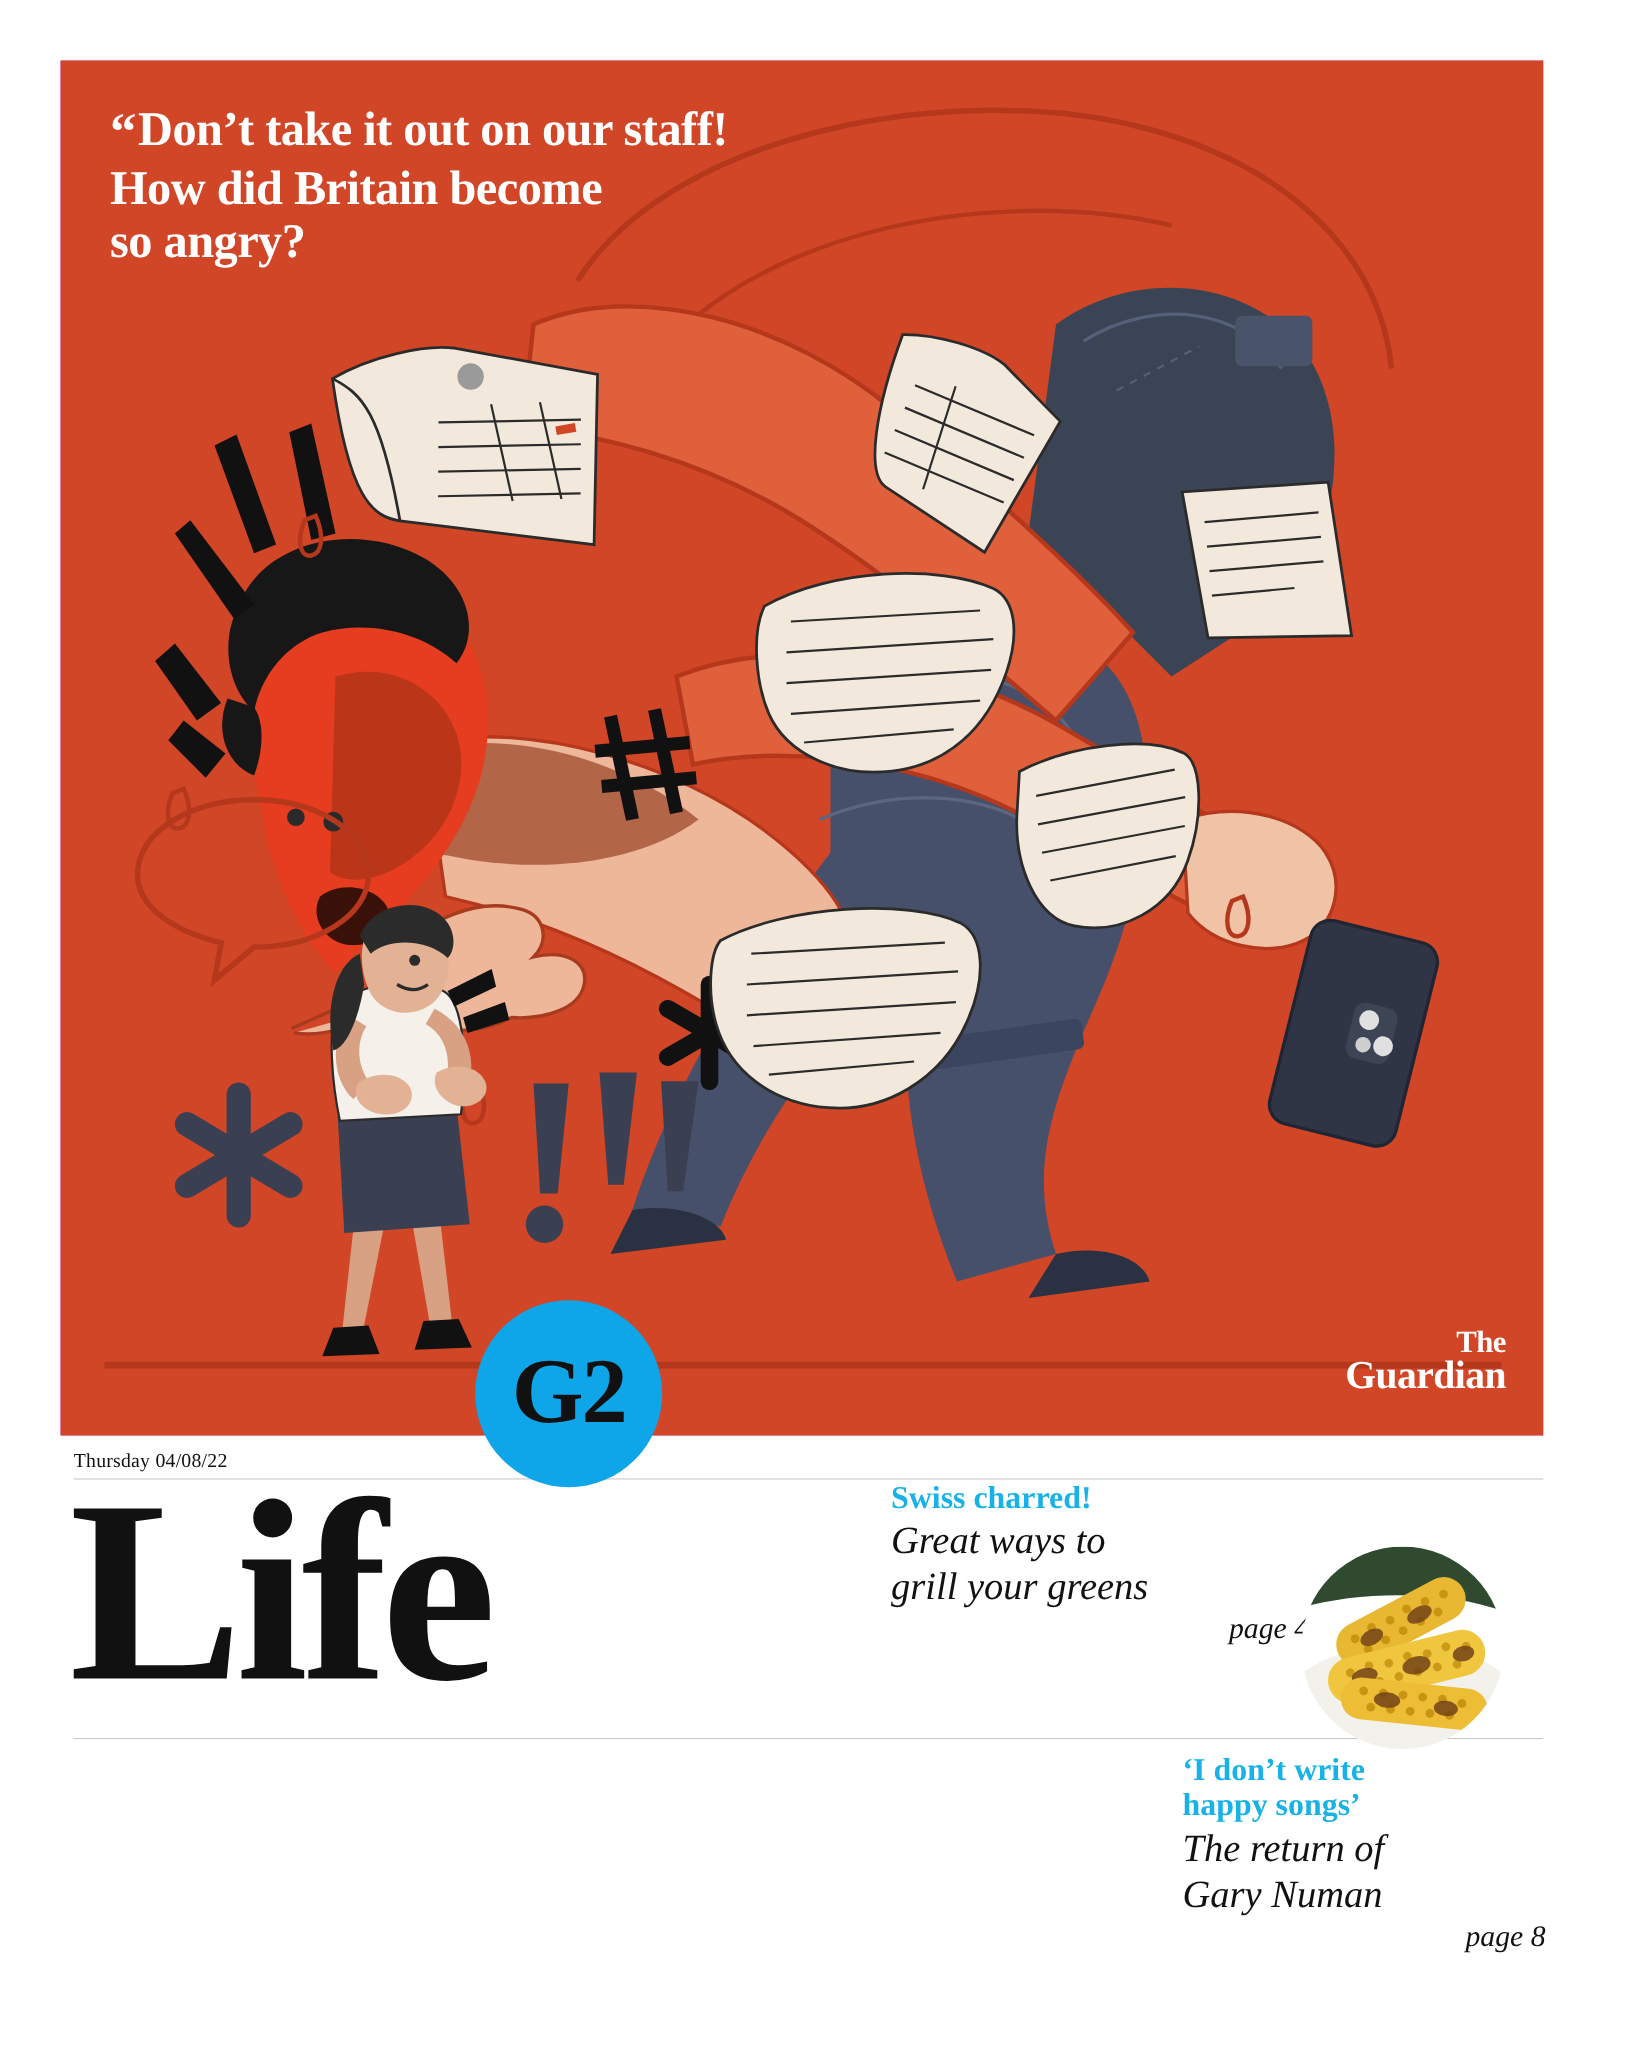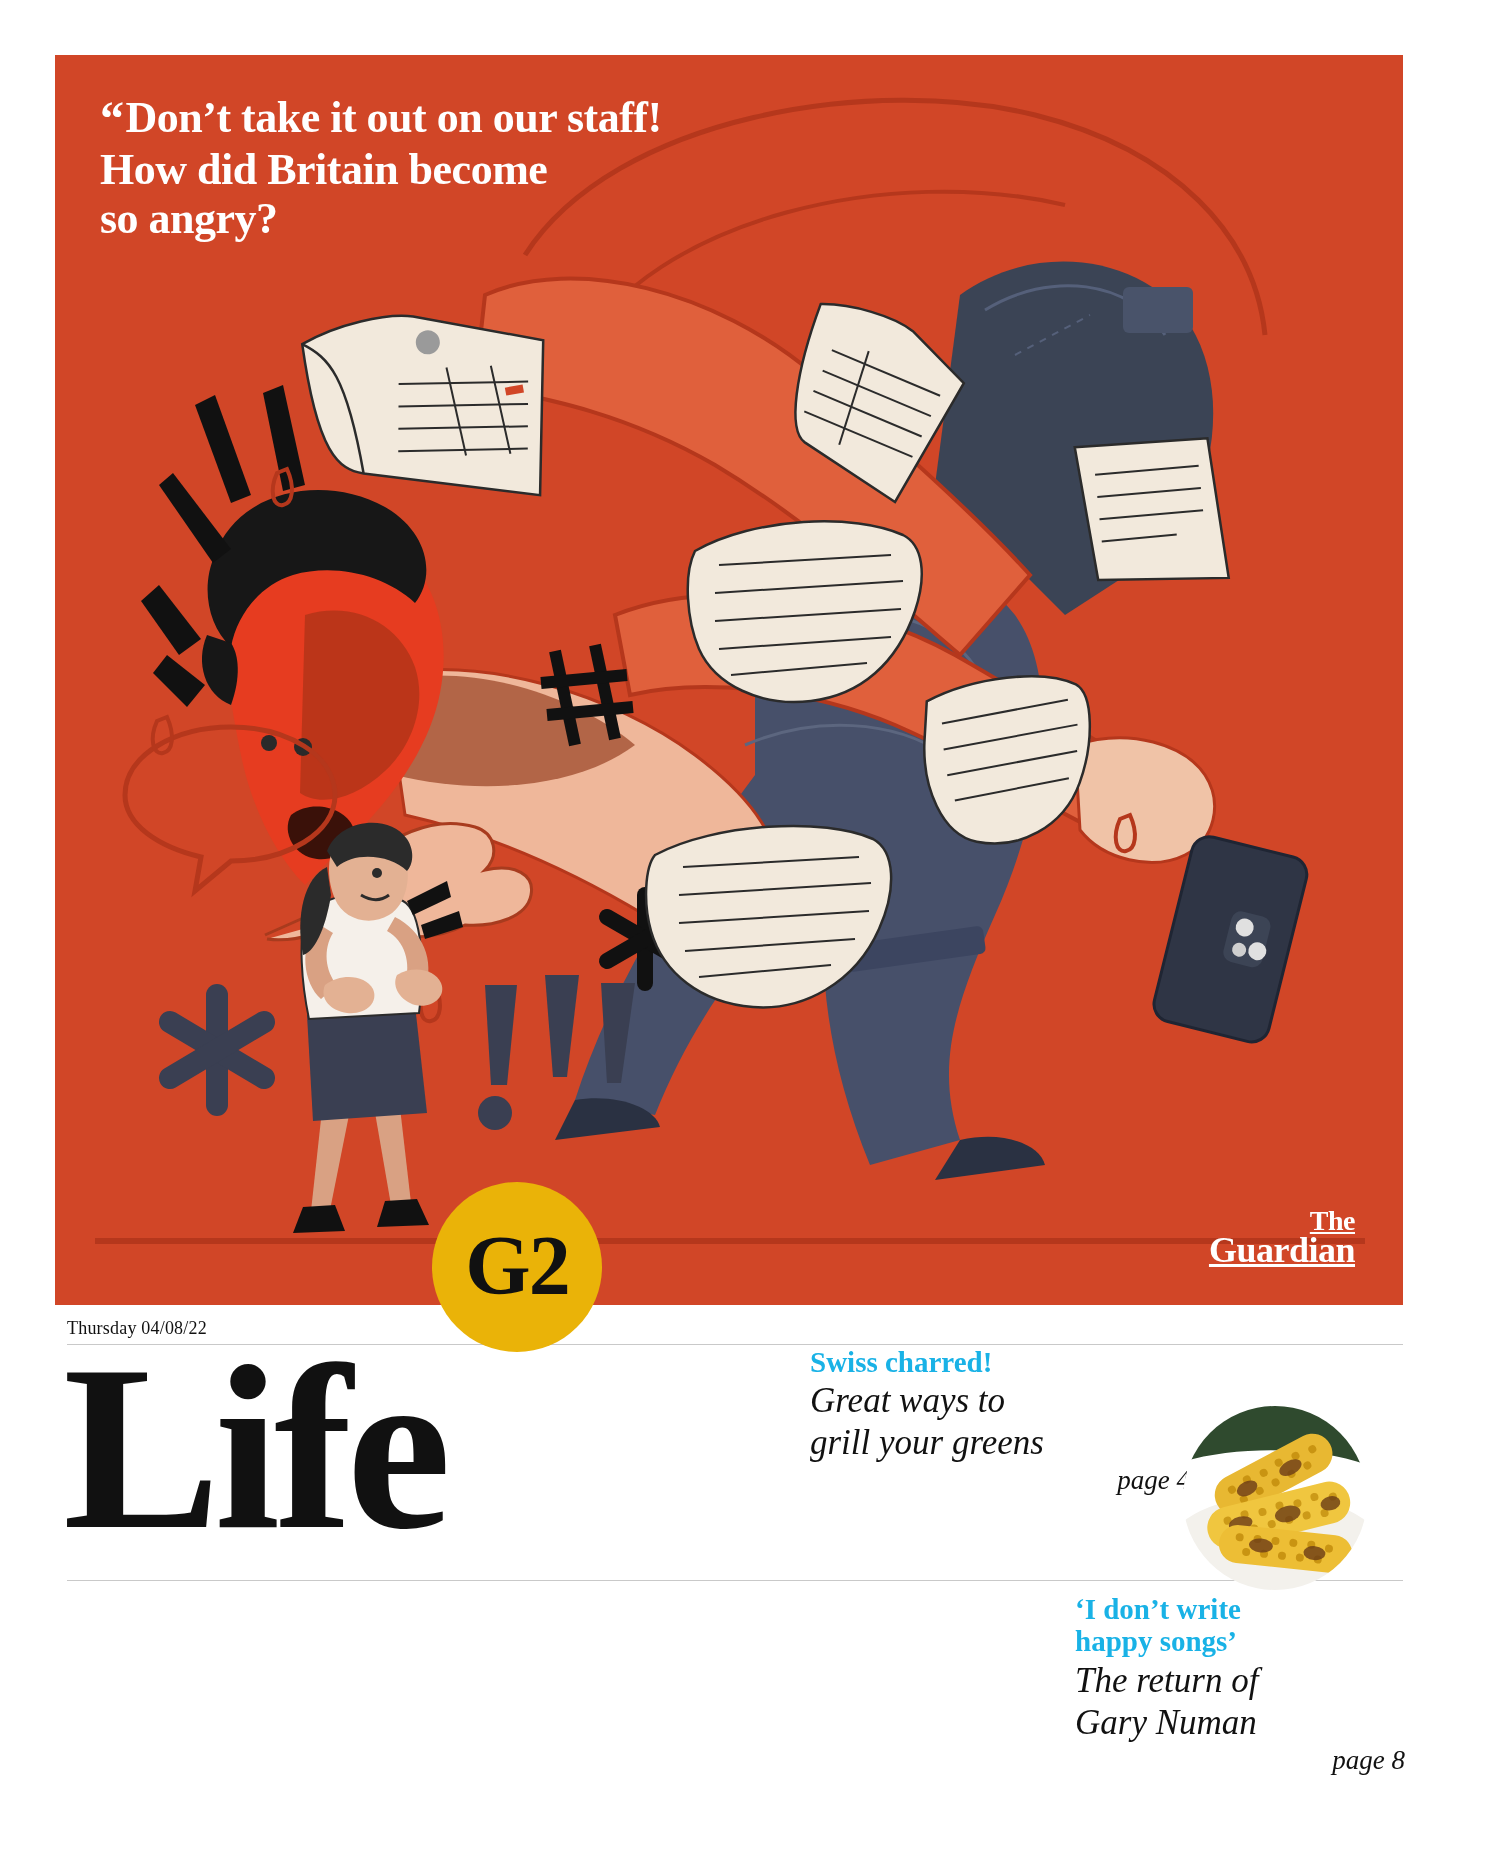--- a/index.html
+++ b/index.html
@@ -58,42 +58,41 @@
   .headline-line2 {
     font-weight: bold;
     font-size: 44px;
     line-height: 1.12;
     letter-spacing: -0.5px;
     margin-top: 2px;
   }
 
   .guardian-logo {
     position: absolute;
-    right: 48px;
+    right: 34px;
     bottom: 38px;
     color: #ffffff;
     font-weight: bold;
     font-size: 36px;
     line-height: 0.92;
     text-align: right;
     letter-spacing: -0.5px;
     z-index: 40;
-    text-decoration: underline;
   }
   .guardian-logo .the { font-size: 28px; display: block; }
 
   
   .g2-badge {
     position: absolute;
     left: 432px;
     top: 1182px;
     width: 170px;
     height: 170px;
     border-radius: 50%;
-    background: #eab308;
+    background: #0ea5e9;
     z-index: 60;
     display: flex;
     align-items: center;
     justify-content: center;
   }
   .g2-badge span {
     font-family: "Liberation Serif", serif;
     font-weight: bold;
     font-size: 84px;
     color: #111111;

